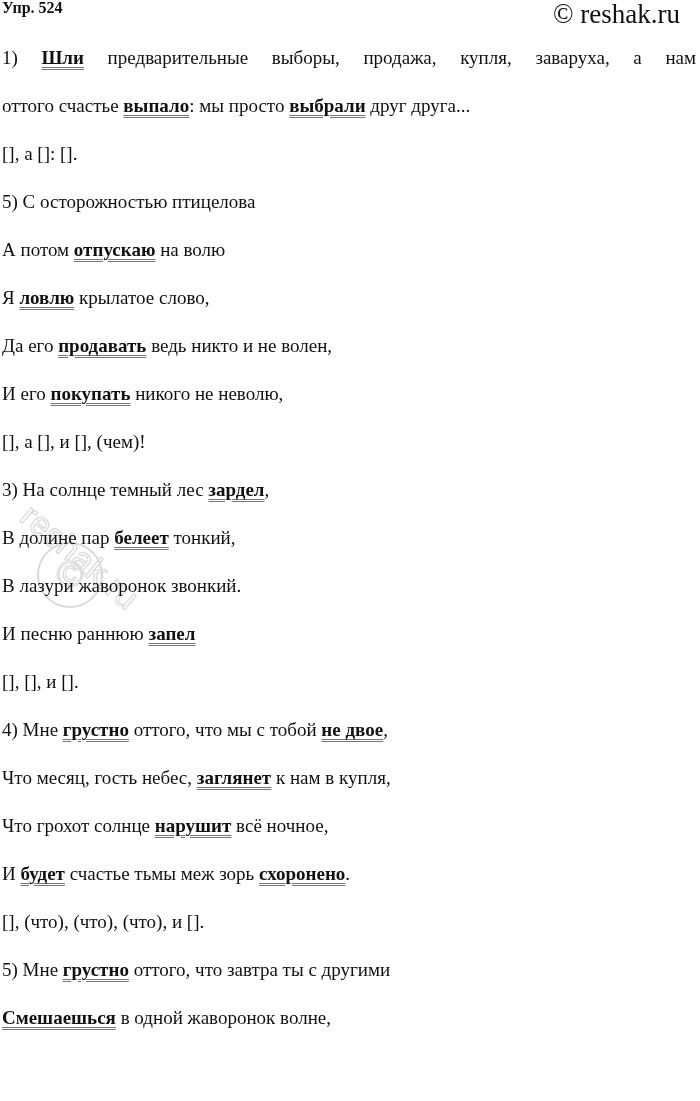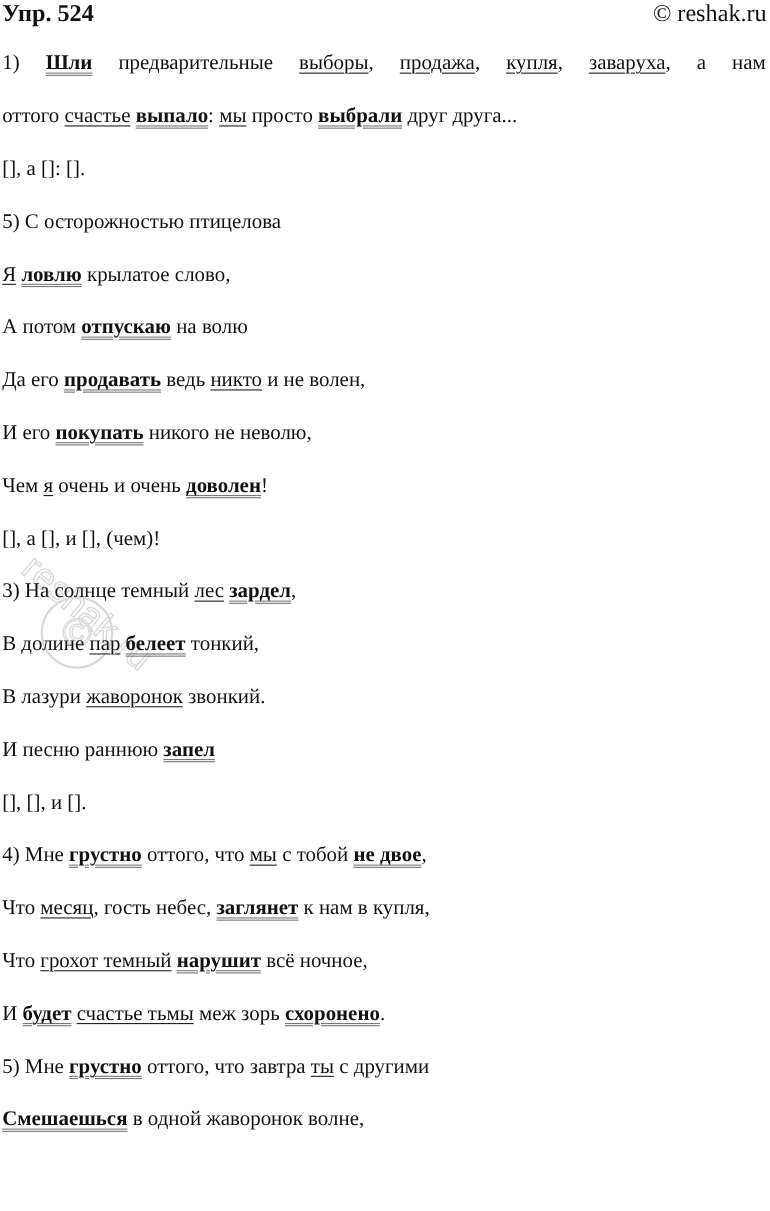--- a/index.html
+++ b/index.html
@@ -1,29 +1,29 @@
 <!DOCTYPE html>
 <html><head>
 <meta charset="utf-8">
 <style>
   html, body { margin: 0; padding: 0; background: #ffffff; }
   body {
     width: 700px; height: 1101px; overflow: hidden; position: relative;
     font-family: "Liberation Serif", serif; color: #111111;
   }
   .header { position: absolute; left: 0; top: 0; width: 700px; height: 30px; }
-  .title { position: absolute; left: 2px; top: -1px; font-size: 22px; font-weight: bold; }
-  .copyright { position: absolute; right: 3px; top: -1px; font-size: 22px; }
+  .title { position: absolute; left: 2px; top: -1px; font-size: 16px; font-weight: bold; }
+  .copyright { position: absolute; right: 20px; top: -1px; font-size: 27px; }
   .content { position: absolute; left: 2px; top: 46px; width: 694px; }
   .line {
     font-size: 19px; line-height: 24px; height: 24px; margin-bottom: 24px;
     white-space: nowrap;
   }
   .line.justify { text-align: justify; text-align-last: justify; white-space: normal; }
-  .subj { text-decoration: underline; text-decoration-color: #222; text-underline-offset: 3px; text-decoration-thickness: 1px; }
+  .subj { text-decoration-color: #222; text-underline-offset: 3px; text-decoration-thickness: 1px; }
   .pred { text-decoration: underline double; text-decoration-color: #777; text-underline-offset: 3px; text-decoration-thickness: 1px; font-weight: bold; }
   .watermark {
     position: absolute; left: 10px; top: 470px; width: 170px; height: 170px;
     pointer-events: none; opacity: 0.55;
   }
 </style>
 </head>
 <body>
 
 <div class="header">
@@ -35,30 +35,30 @@
   <circle cx="60" cy="105" r="32" fill="none" stroke="#bbb" stroke-width="2"></circle>
   <text x="60" y="117" font-family="Liberation Sans, sans-serif" font-size="36" text-anchor="middle" fill="none" stroke="#bbb" stroke-width="1.2">©</text>
   <text x="0" y="0" transform="translate(8,50) rotate(40)" font-family="Liberation Sans, sans-serif" font-size="34" fill="none" stroke="#bbb" stroke-width="1.2">reshak.ru</text>
 </svg>
 
 <div class="content" id="content">
     <div class="line justify"><span>1) </span><span class="pred">Шли</span><span> предварительные </span><span class="subj">выборы</span><span>, </span><span class="subj">продажа</span><span>, </span><span class="subj">купля</span><span>, </span><span class="subj">заваруха</span><span>, а нам</span></div>
     <div class="line"><span>оттого </span><span class="subj">счастье</span><span> </span><span class="pred">выпало</span><span>: </span><span class="subj">мы</span><span> просто </span><span class="pred">выбрали</span><span> друг друга...</span></div>
     <div class="line"><span>[], а []: [].</span></div>
     <div class="line"><span>5) С осторожностью птицелова</span></div>
+    <div class="line"><span>А потом </span><span class="pred">отпускаю</span><span> на волю</span></div>
     <div class="line"><span class="subj">Я</span><span> </span><span class="pred">ловлю</span><span> крылатое слово,</span></div>
-    <div class="line"><span>А потом </span><span class="pred">отпускаю</span><span> на волю</span></div>
     <div class="line"><span>Да его </span><span class="pred">продавать</span><span> ведь </span><span class="subj">никто</span><span> и не волен,</span></div>
     <div class="line"><span>И его </span><span class="pred">покупать</span><span> никого не неволю,</span></div>
-    <div class="line"><span>Чем </span><span class="subj">я</span><span> очень и очень </span><span class="pred">доволен</span><span>!</span></div>
     <div class="line"><span>[], а [], и [], (чем)!</span></div>
     <div class="line"><span>3) На солнце темный </span><span class="subj">лес</span><span> </span><span class="pred">зардел</span><span>,</span></div>
     <div class="line"><span>В долине </span><span class="subj">пар</span><span> </span><span class="pred">белеет</span><span> тонкий,</span></div>
     <div class="line"><span>В лазури </span><span class="subj">жаворонок</span><span> звонкий.</span></div>
     <div class="line"><span>И песню раннюю </span><span class="pred">запел</span></div>
     <div class="line"><span>[], [], и [].</span></div>
     <div class="line"><span>4) Мне </span><span class="pred">грустно</span><span> оттого, что </span><span class="subj">мы</span><span> с тобой </span><span class="pred">не двое</span><span>,</span></div>
     <div class="line"><span>Что </span><span class="subj">месяц</span><span>, гость небес, </span><span class="pred">заглянет</span><span> к нам в купля,</span></div>
-    <div class="line"><span>Что </span><span class="subj">грохот темный</span><span> </span><span class="pred">нарушит</span><span> всё ночное,</span></div>
+    <div class="line"><span>Что </span><span class="subj">грохот солнце</span><span> </span><span class="pred">нарушит</span><span> всё ночное,</span></div>
     <div class="line"><span>И </span><span class="pred">будет</span><span> </span><span class="subj">счастье тьмы</span><span> меж зорь </span><span class="pred">схоронено</span><span>.</span></div>
+    <div class="line"><span>[], (что), (что), (что), и [].</span></div>
     <div class="line"><span>5) Мне </span><span class="pred">грустно</span><span> оттого, что завтра </span><span class="subj">ты</span><span> с другими</span></div>
     <div class="line"><span class="pred">Смешаешься</span><span> в одной жаворонок волне,</span></div>
   </div>
 
 </body></html>

